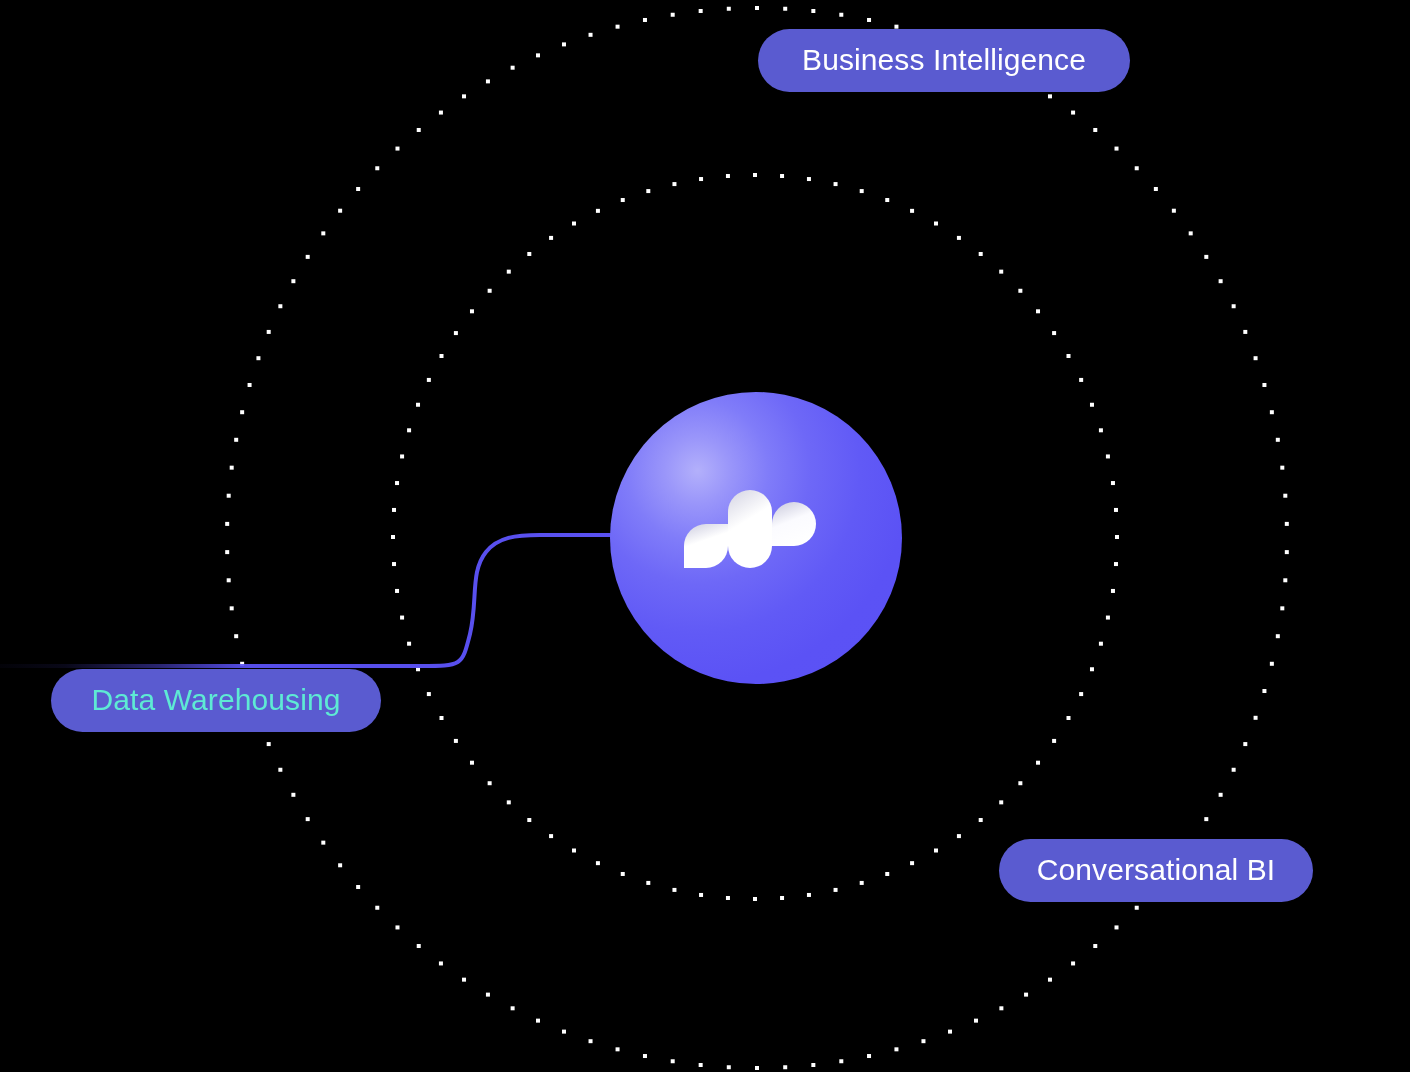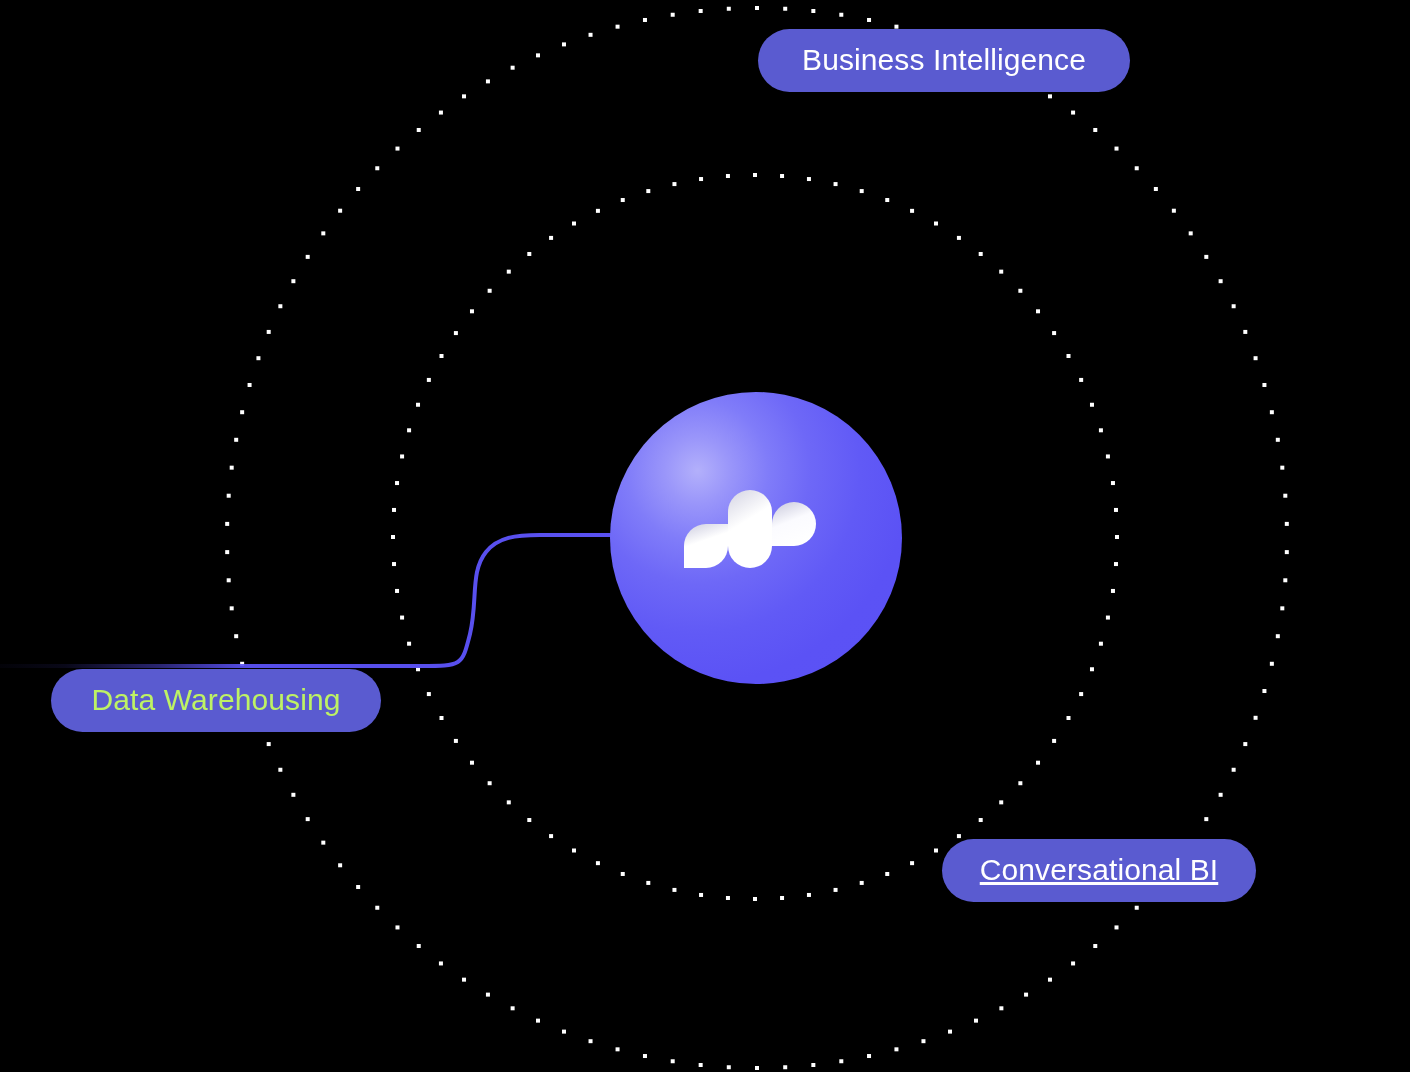--- a/index.html
+++ b/index.html
@@ -357,21 +357,21 @@
 
     <path d="M 48 28 a 22 22 0 0 1 22 -22 a 22 22 0 0 1 22 22 v 34 a 22 22 0 0 1 -22 22 a 22 22 0 0 1 -22 -22 z" fill="url(#lgA)"></path>
 
     <path d="M 92 62 v -22 a 22 22 0 0 1 22 -22 a 22 22 0 0 1 22 22 a 22 22 0 0 1 -22 22 z" fill="url(#lgB)"></path>
   </svg>
 
   <div class="pill" id="pill-business-intelligence" style="left: 758px; top: 29px; width: 372px; height: 63px; background: rgb(90, 91, 208); color: rgb(255, 255, 255);">
     <span class="pill-label">Business Intelligence</span>
   </div>
 
-  <div class="pill" id="pill-data-warehousing" style="left: 51px; top: 669px; width: 330px; height: 63px; background: rgb(90, 91, 208); color: #bef264;">
+  <div class="pill" id="pill-data-warehousing" style="left: 51px; top: 669px; width: 330px; height: 63px; background: rgb(90, 91, 208); color: #5eead4;">
     <span class="pill-label">Data Warehousing</span>
   </div>
 
-  <div class="pill" id="pill-conversational-bi" style="left: 942px; top: 839px; width: 314px; height: 63px; background: rgb(90, 91, 208); color: rgb(255, 255, 255); text-decoration: underline;">
+  <div class="pill" id="pill-conversational-bi" style="left: 999px; top: 839px; width: 314px; height: 63px; background: rgb(90, 91, 208); color: rgb(255, 255, 255);">
     <span class="pill-label">Conversational BI</span>
   </div>
 
 </div>
 
 </body></html>

